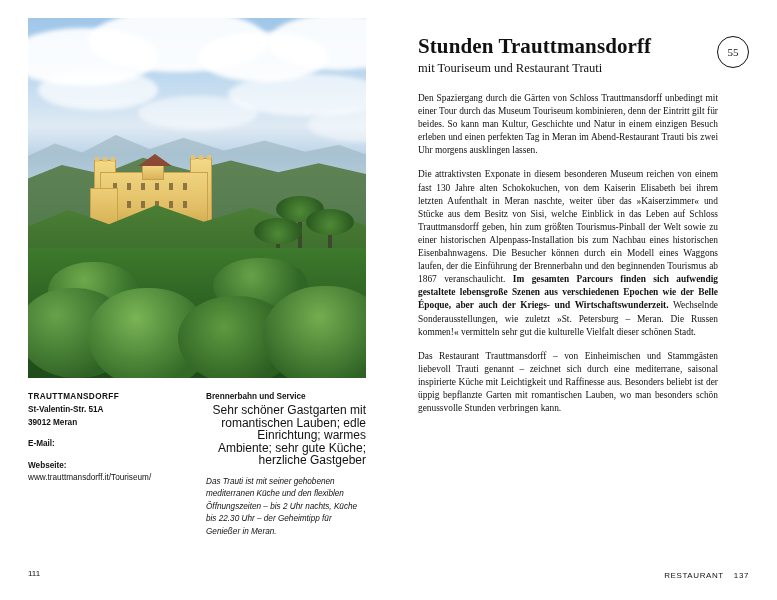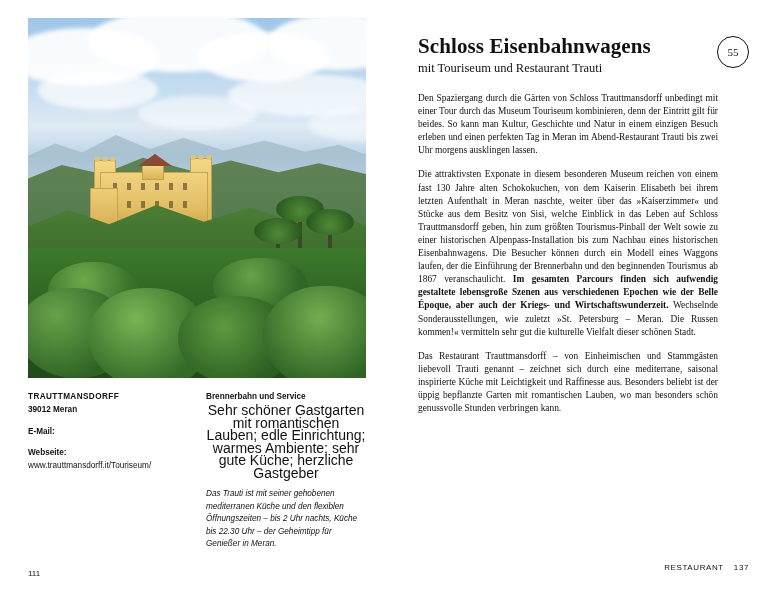--- a/index.html
+++ b/index.html
@@ -229,45 +229,45 @@
     color: #111;
     line-height: 12.5px;
   }
   .col2-title {
     font-size: 8.2px;
     font-weight: bold;
     color: #111;
     margin-bottom: 3px;
   }
   .col2-text {
-    font-size: 14px;
+    font-size: 12px;
     color: #111;
     line-height: 12.5px;
-    text-align: center;
+    text-align: right;
   }
   .col2-italic {
     font-size: 8.2px;
     font-style: italic;
     color: #111;
     line-height: 12.5px;
     margin-top: 9px;
   }
 
   
   .folio-left {
     position: absolute;
     left: 28px;
     bottom: 22px;
     font-size: 8px;
     color: #111;
   }
   .folio-right {
     position: absolute;
     right: 28px;
-    bottom: 28px;
+    bottom: 20px;
     font-size: 8px;
     color: #111;
     letter-spacing: .6px;
   }
   .folio-right .sec {
     margin-right: 10px;
   }
 
   
   .r-inner {
@@ -377,20 +377,21 @@
         <div class="bush b2"></div>
         <div class="bush b3"></div>
         <div class="bush b4"></div>
       </div>
     </div>
 
     <div class="left-cols">
 
       <div class="col">
         <div class="addr-title">TRAUTTMANSDORFF</div>
+        <div class="addr-line">St-Valentin-Str. 51A</div>
         <div class="addr-line">39012 Meran</div>
 
         <div class="lbl">E-Mail:</div>
 
         <div class="lbl">Webseite:</div>
         <div class="val">www.trauttmansdorff.it/Touriseum/</div>
       </div>
 
       <div class="col">
         <div class="col2-title">Brennerbahn und Service</div>
@@ -401,21 +402,21 @@
     </div>
 
     <div class="folio-left">111</div>
   </div>
 
   <div class="page page-right">
 
     <div class="chapnum">55</div>
 
     <div class="r-inner">
-      <h1 class="title">Schloss Eisenbahnwagens</h1>
+      <h1 class="title">Stunden Trauttmansdorff</h1>
       <div class="subtitle">mit Touriseum und Restaurant Trauti</div>
 
       <p class="body">Den Spaziergang durch die Gärten von Schloss Trauttmansdorff unbedingt mit einer Tour durch das Museum Touriseum kombinieren, denn der Eintritt gilt für beides. So kann man Kultur, Geschichte und Natur in einem einzigen Besuch erleben und einen perfekten Tag in Meran im Abend-Restaurant Trauti bis zwei Uhr morgens ausklingen lassen.</p>
 
       <p class="body"><span>Die attraktivsten Exponate in diesem besonderen Museum reichen von einem fast 130 Jahre alten Schokokuchen, von dem Kaiserin Elisabeth bei ihrem letzten Aufenthalt in Meran naschte, weiter über das »Kaiserzimmer« und Stücke aus dem Besitz von Sisi, welche Einblick in das Leben auf Schloss Trauttmansdorff geben, hin zum größten Tourismus-Pinball der Welt sowie zu einer historischen Alpenpass-Installation bis zum Nachbau eines historischen Eisenbahnwagens. Die Besucher können durch ein Modell eines Waggons laufen, der die Einführung der Brennerbahn und den beginnenden Tourismus ab 1867 veranschaulicht. </span><b>Im gesamten Parcours finden sich aufwendig gestaltete lebensgroße Szenen aus verschiedenen Epochen wie der Belle Époque, aber auch der Kriegs- und Wirtschaftswunderzeit.</b><span> Wechselnde Sonderausstellungen, wie zuletzt »St. Petersburg – Meran. Die Russen kommen!« vermitteln sehr gut die kulturelle Vielfalt dieser schönen Stadt.</span></p>
 
       <p class="body">Das Restaurant Trauttmansdorff – von Einheimischen und Stammgästen liebevoll Trauti genannt – zeichnet sich durch eine mediterrane, saisonal inspirierte Küche mit Leichtigkeit und Raffinesse aus. Besonders beliebt ist der üppig bepflanzte Garten mit romantischen Lauben, wo man besonders schön genussvolle Stunden verbringen kann.</p>
     </div>
 
     <div class="folio-right">

